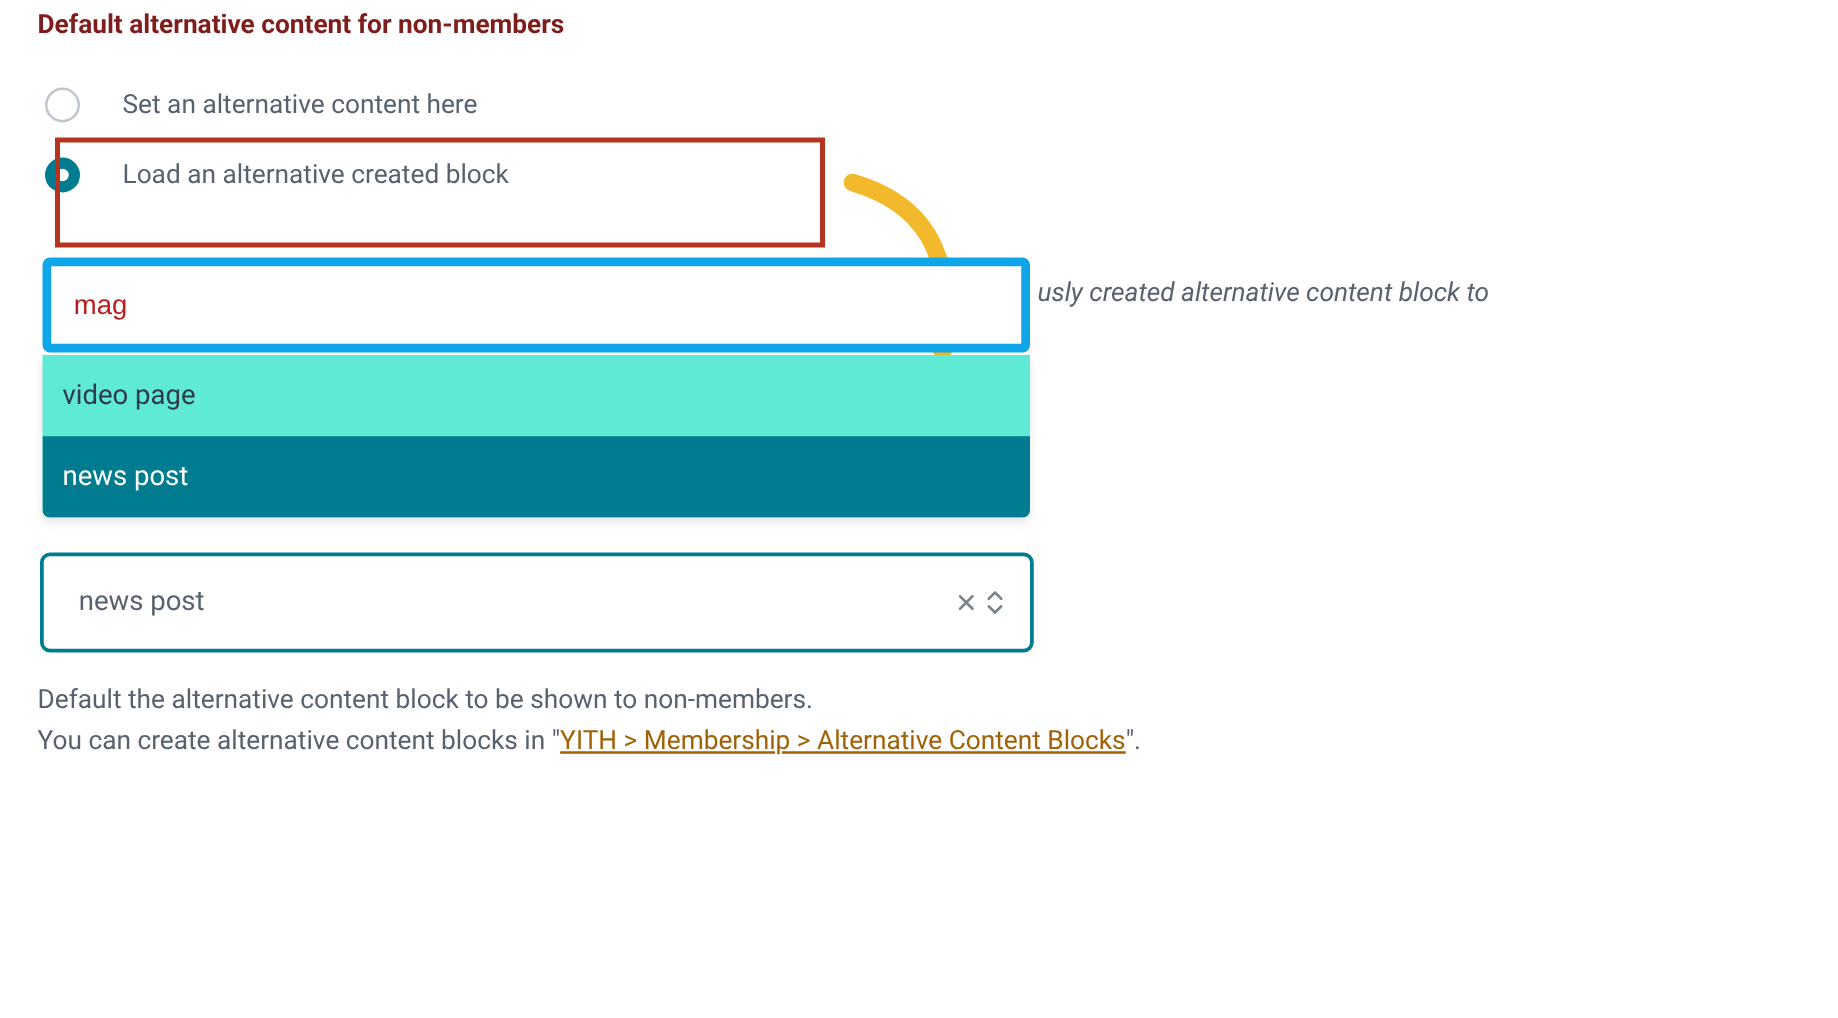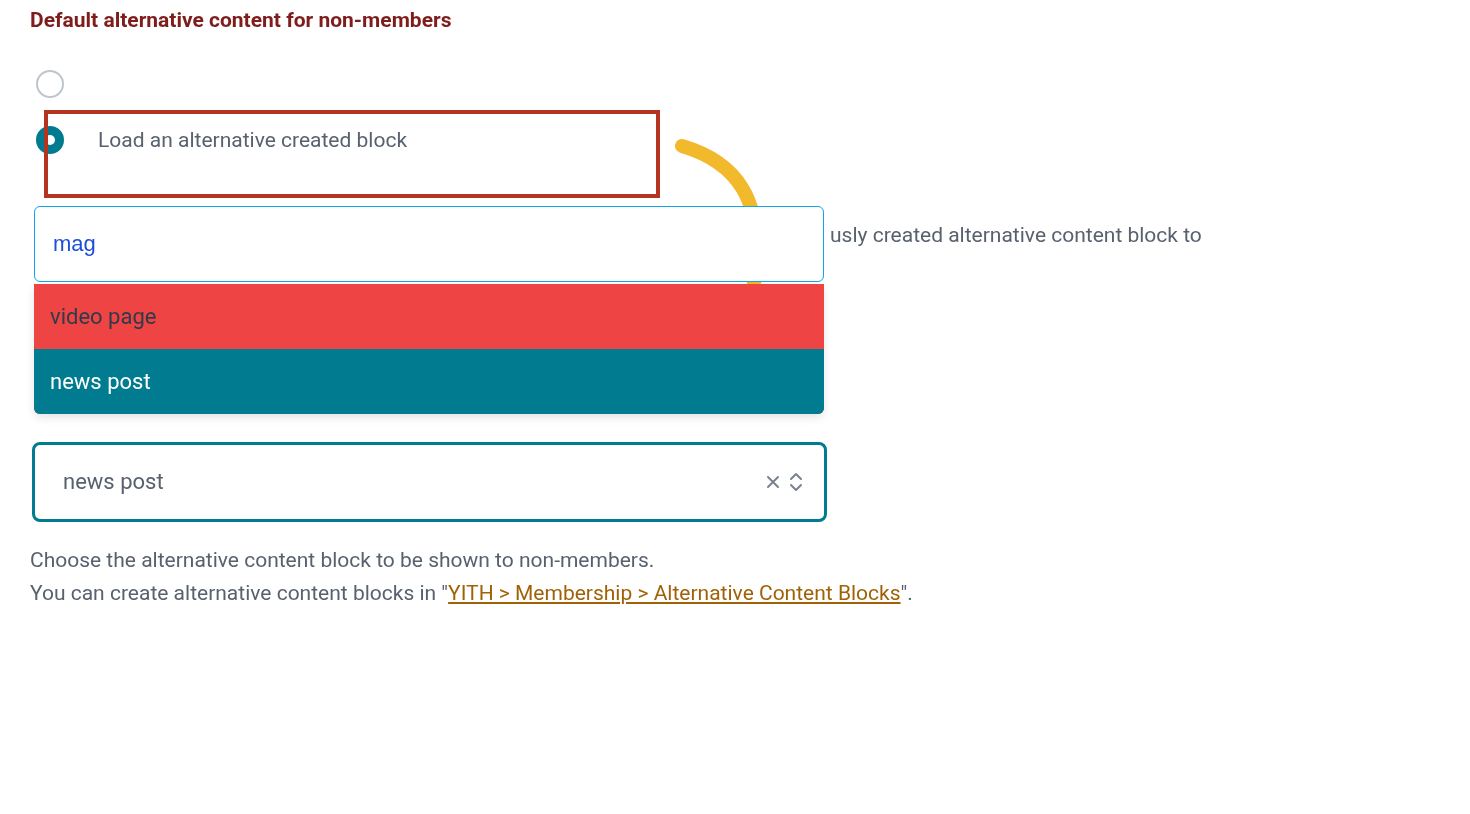--- a/index.html
+++ b/index.html
@@ -76,37 +76,37 @@
       top: 128px;
       left: 632px;
       pointer-events: none;
     }
     .search-area {
       position: relative;
       margin-top: 6px;
       width: 800px;
     }
     .search-input-box {
-      border: 1px solid #0ea5e9;
+      border: 7px solid #0ea5e9;
       border-radius: 6px;
       width: 790px;
       height: 76px;
       padding: 0 18px;
       font-size: 22px;
-      color: #1d4ed8;
+      color: #b91c1c;
       background: #fff;
       outline: none;
       margin-left: 4px;
     }
     .dropdown-list {
       position: absolute;
       top: 78px;
       left: 4px;
       width: 790px;
-      background: #ef4444;
+      background: #5eead4;
       border-radius: 0 0 6px 6px;
       box-shadow: 0 4px 8px rgba(0,0,0,0.1);
       overflow: hidden;
       z-index: 10;
     }
     .dropdown-item {
       padding: 20px 16px;
       font-size: 22px;
       color: #2f3a4a;
       cursor: pointer;
@@ -117,20 +117,21 @@
     }
     .description-right {
       position: relative;
       top: 52px;
       left: 800px;
       width: 520px;
       color: #58626f;
       font-size: 21px;
       line-height: 1.5;
       pointer-events: none;
+      font-style: italic;
     }
     .selected-block {
       margin-top: 160px;
       margin-left: 2px;
       width: 795px;
       height: 80px;
       border: 3px solid #007b8f;
       border-radius: 8px;
       display: flex;
       align-items: center;
@@ -205,20 +206,21 @@
 </head>
 <body>
 
 <div class="container">
 
   <div class="section-title">Default alternative content for non-members</div>
 
   <div class="radio-group">
     <div class="radio-option">
       <span class="radio"></span>
+      <span class="radio-label">Set an alternative content here</span>
     </div>
     <div class="radio-option selected">
       <span class="radio"></span>
       <span class="radio-label">Load an alternative created block</span>
     </div>
   </div>
 
   <div class="highlight-box"></div>
 
   <div class="arrow-annotation">
@@ -249,20 +251,20 @@
       <span>
         <svg class="icon-svg" width="16" height="22" viewBox="0 0 16 22">
           <path d="M3 8 L8 3 L13 8" stroke="#7a828c" stroke-width="2" fill="none" stroke-linecap="round" stroke-linejoin="round"></path>
           <path d="M3 14 L8 19 L13 14" stroke="#7a828c" stroke-width="2" fill="none" stroke-linecap="round" stroke-linejoin="round"></path>
         </svg>
       </span>
     </span>
   </div>
 
   <div class="help-text">
-    <div>Choose the alternative content block to be shown to non-members.</div>
+    <div>Default the alternative content block to be shown to non-members.</div>
     <div>
       <span>You can create alternative content blocks in "</span><a href="#">YITH &gt; Membership &gt; Alternative Content Blocks</a><span>".</span>
     </div>
   </div>
 
 
 </div>
 
 </body></html>

